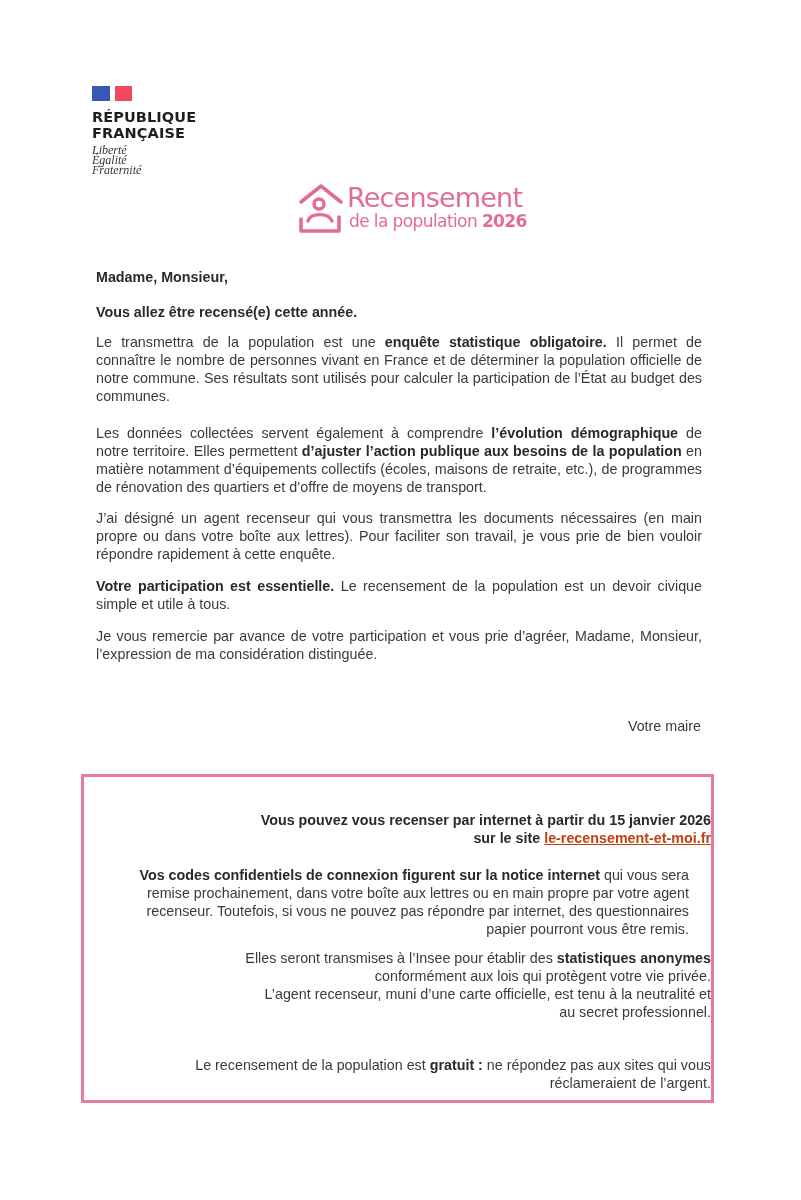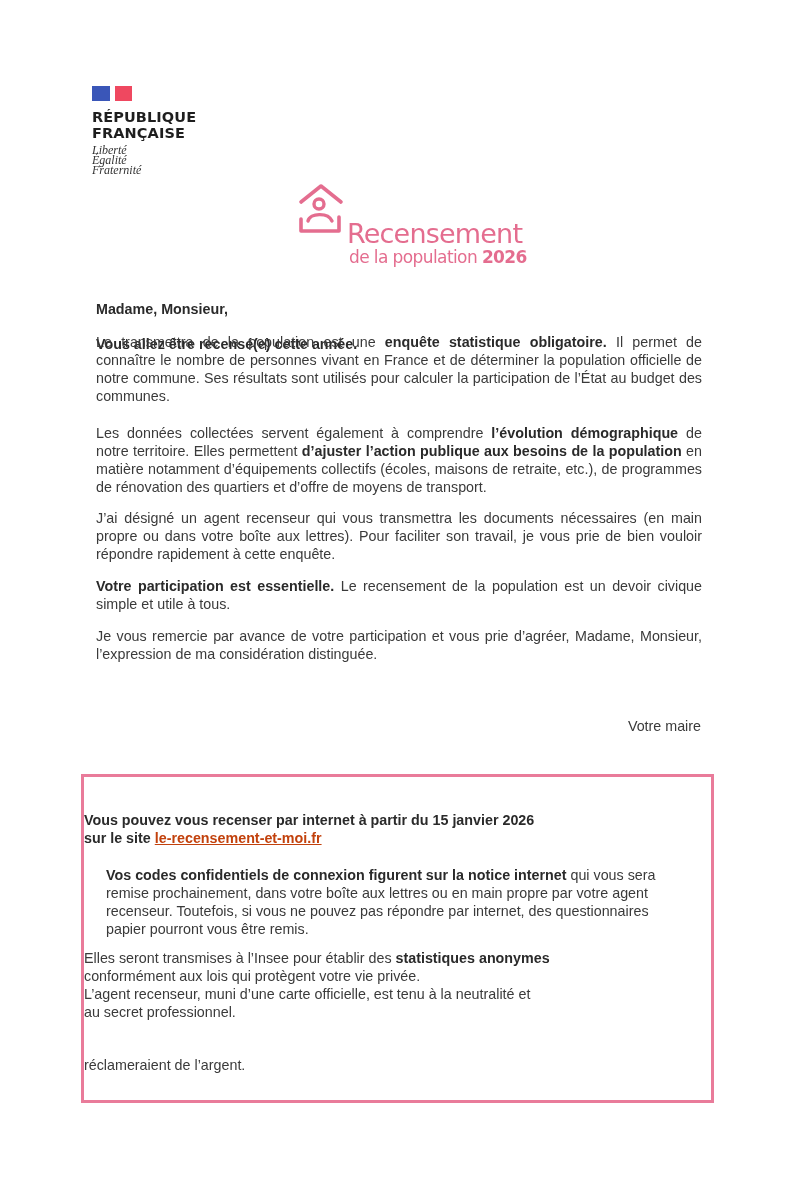--- a/index.html
+++ b/index.html
@@ -9,42 +9,42 @@
   }
   .rf { position: absolute; left: 92px; top: 86px; }
   .flag { display: flex; gap: 5px; height: 16px; }
   .flag .blue { width: 18px; height: 15px; background: #3a56b8; }
   .flag .red { width: 17px; height: 15px; background: #ef4860; }
   .rf-title { margin-top: 7px; font-family: "DejaVu Sans", sans-serif; font-weight: bold; font-size: 14.5px; line-height: 16px; color: #1e1e1e; letter-spacing: 0.1px; }
   .motto { margin-top: 4px; font-family: "Liberation Serif", serif; font-style: italic; font-size: 12px; line-height: 10px; color: #333; }
 
   .logo { position: absolute; left: 298px; top: 183px; display: flex; align-items: flex-start; }
   .logo svg { width: 46px; height: 52px; }
-  .logo-text { margin-left: 3px; color: #e46d8f; font-family: "DejaVu Sans", sans-serif; margin-top: 36px; }
+  .logo-text { margin-left: 3px; color: #e46d8f; font-family: "DejaVu Sans", sans-serif; }
   .logo-title { font-size: 27px; line-height: 30px; letter-spacing: -0.8px; }
   .logo-sub { font-size: 17px; line-height: 18px; letter-spacing: -0.6px; margin-top: -1px; margin-left: 2px; }
   .logo-sub b { font-weight: bold; }
 
   .letter { position: absolute; left: 96px; width: 606px; font-size: 14.3px; line-height: 18px; color: #3a3a3a; }
   .letter p { margin: 0; text-align: justify; }
-  .b { font-weight: bold; color: #2a2a2a; margin-top: 32px; }
+  .b { font-weight: bold; color: #2a2a2a; }
   .salutation { top: 268px; }
   .announce { top: 303px; }
   .p1 { top: 333px; }
   .p2 { top: 424px; }
   .p3 { top: 509px; }
   .p4 { top: 577px; }
   .p5 { top: 627px; }
   .signature { position: absolute; top: 718px; right: 100px; font-size: 14.3px; color: #3a3a3a; }
 
   .box {
     position: absolute; left: 81px; top: 774px; width: 627px; height: 323px;
     border: 3.5px solid #e97b9a; box-sizing: content-box;
   }
-  .box-inner { position: absolute; left: 0; right: 0; text-align: left; font-size: 14.3px; line-height: 18px; color: #3a3a3a; }
+  .box-inner { position: absolute; left: 0; right: 0; text-align: right; font-size: 14.3px; line-height: 18px; color: #3a3a3a; }
   .bi1 { top: 34px; }
   .bi2 { top: 89px; }
   .bi3 { top: 172px; }
   .bi4 { top: 279px; }
   .box-inner p { margin: 0; }
   .link { color: #c2410c; text-decoration: underline; font-weight: bold; }
 </style>
 </head>
 <body>
 
@@ -113,15 +113,16 @@
   <div class="box-inner bi2" style="padding: 0 22px;">
     <p><span class="b">Vos codes confidentiels de connexion figurent sur la notice internet</span><span> qui vous sera remise prochainement, dans votre boîte aux lettres ou en main propre par votre agent recenseur. Toutefois, si vous ne pouvez pas répondre par internet, des questionnaires papier pourront vous être remis.</span></p>
   </div>
   <div class="box-inner bi3">
     <p><span>Elles seront transmises à l’Insee pour établir des </span><span class="b">statistiques anonymes</span></p>
     <p>conformément aux lois qui protègent votre vie privée.</p>
     <p>L’agent recenseur, muni d’une carte officielle, est tenu à la neutralité et</p>
     <p>au secret professionnel.</p>
   </div>
   <div class="box-inner bi4">
+    <p><span>Le recensement de la population est </span><span class="b">gratuit :</span><span> ne répondez pas aux sites qui vous</span></p>
     <p>réclameraient de l’argent.</p>
   </div>
 </div>
 
 </body></html>

